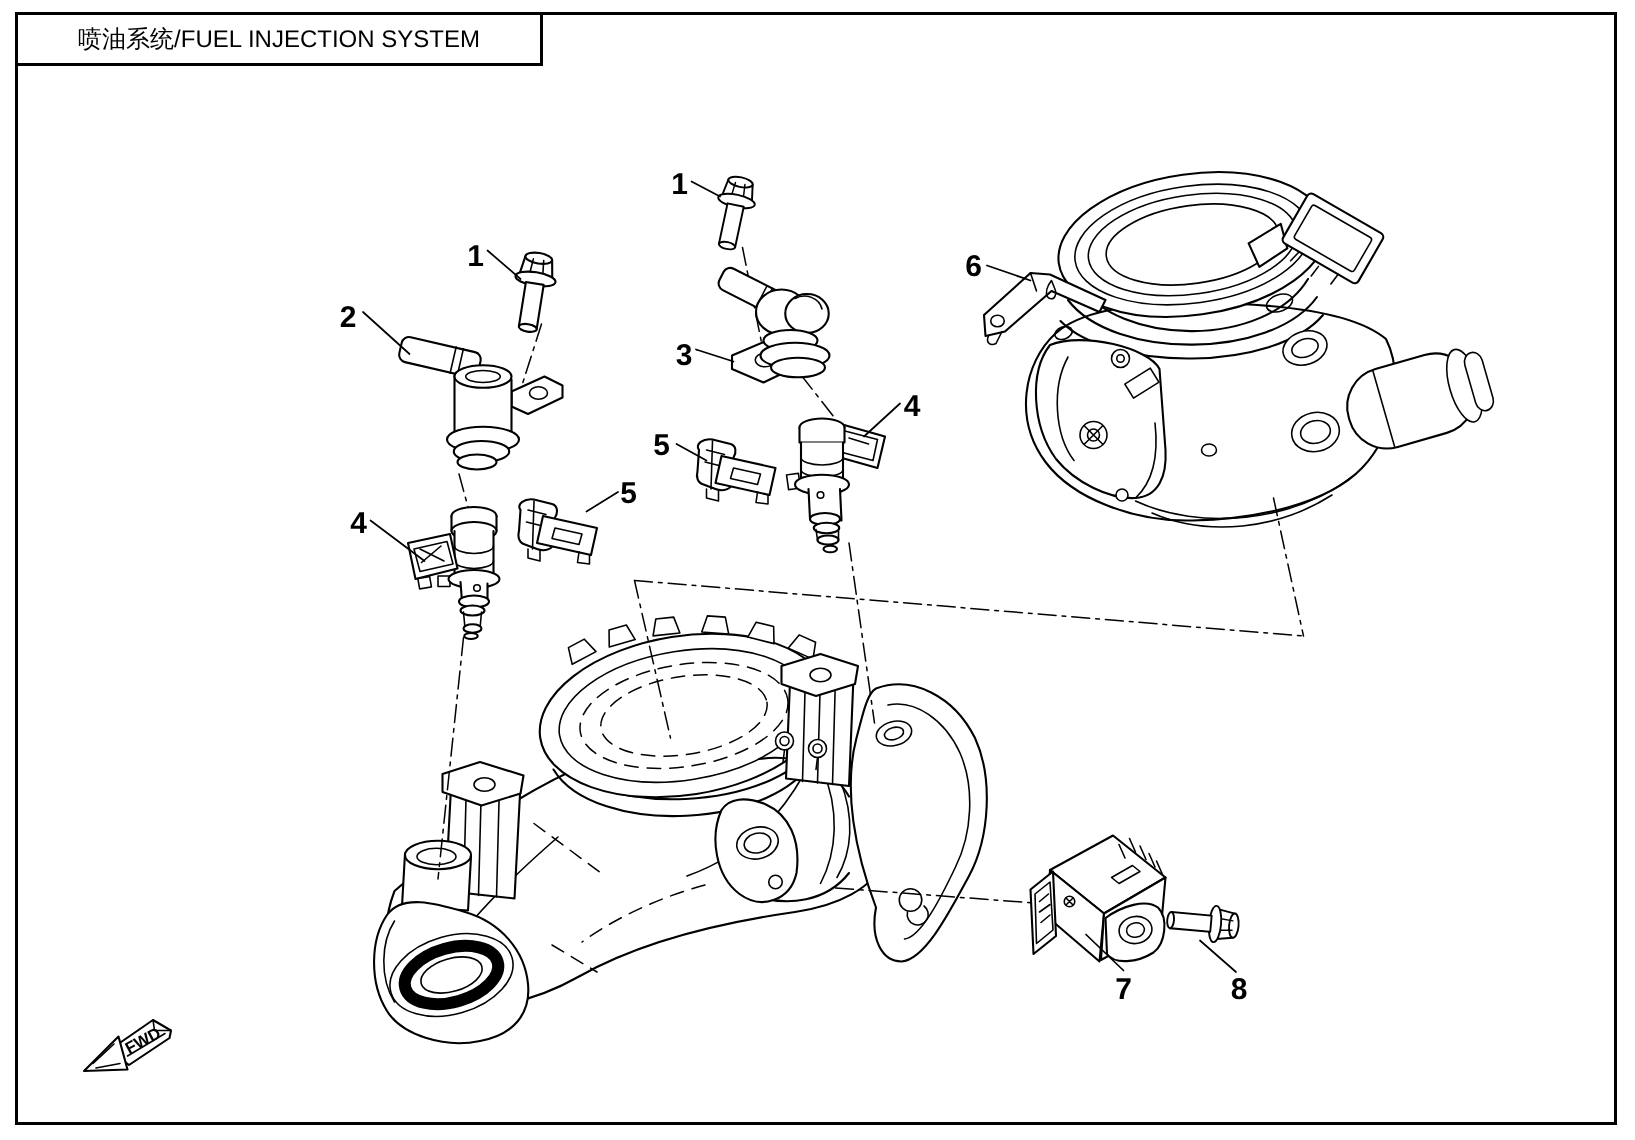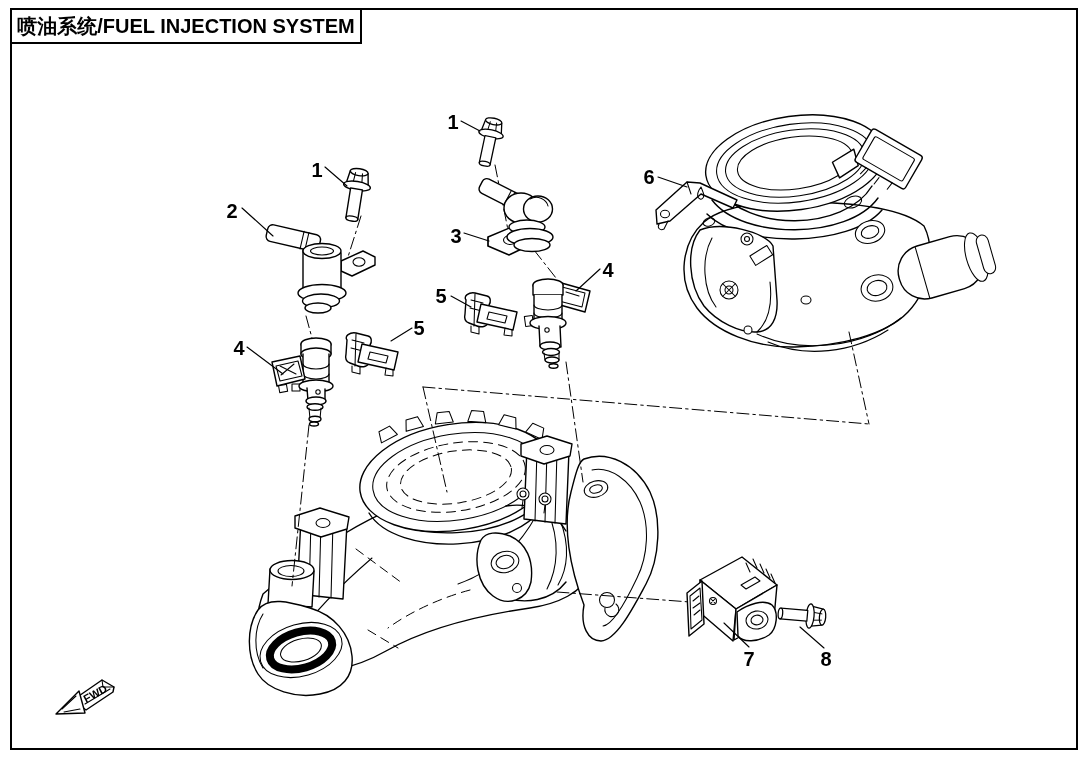--- a/index.html
+++ b/index.html
@@ -2,21 +2,21 @@
 <html><head>
 <meta charset="utf-8">
 <style>
   html,body{margin:0;padding:0;background:#fff;}
   .page{position:relative;width:1090px;height:760px;background:#fff;overflow:hidden;
         font-family:"Liberation Sans",sans-serif;}
   .page-border{position:absolute;left:10px;top:8px;width:1068px;height:742px;
         border:2px solid #000;box-sizing:border-box;}
   .title-box{position:absolute;left:10px;top:8px;width:352px;height:36px;
         border:2px solid #000;box-sizing:border-box;display:flex;align-items:center;
-        justify-content:center;font-weight:bold;font-size:20px;letter-spacing:0px;
+        justify-content:center;font-weight:normal;font-size:16px;letter-spacing:0px;
         color:#000;background:#fff;}
   svg{position:absolute;left:0;top:0;}
   svg *{stroke-linecap:round;stroke-linejoin:round;}
   .s {stroke:#000;stroke-width:1.4;fill:none;}
   .f {stroke:#000;stroke-width:1.4;fill:#fff;}
   .t {stroke:#000;stroke-width:1.05;fill:none;}
   .ft{stroke:#000;stroke-width:1.05;fill:#fff;}
   .dd{stroke:#000;stroke-width:1;fill:none;stroke-dasharray:12 4 2.5 4;}
   .dh{stroke:#000;stroke-width:1;fill:none;stroke-dasharray:9 6;}
   .ld{stroke:#000;stroke-width:1.15;fill:none;}

